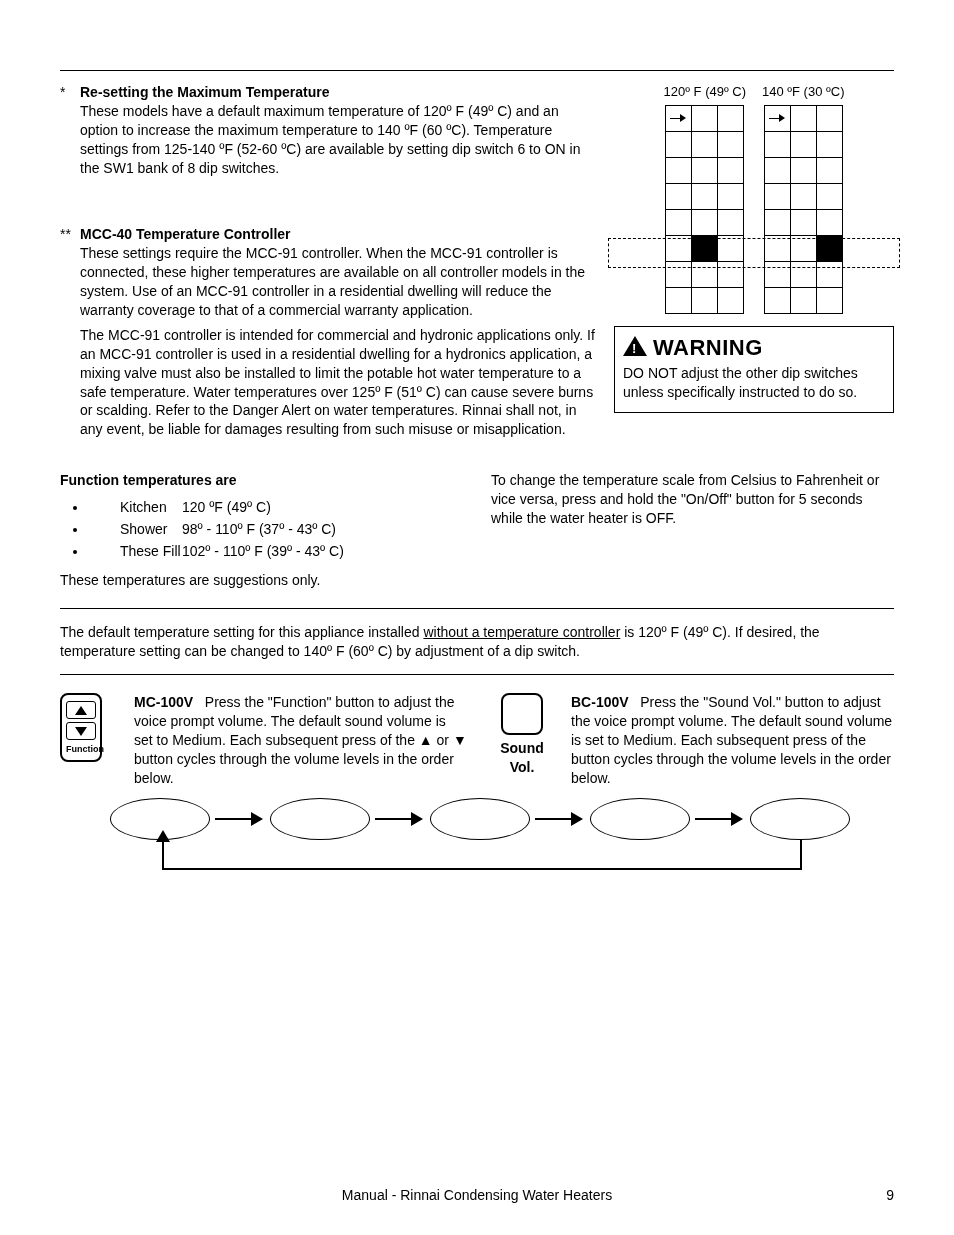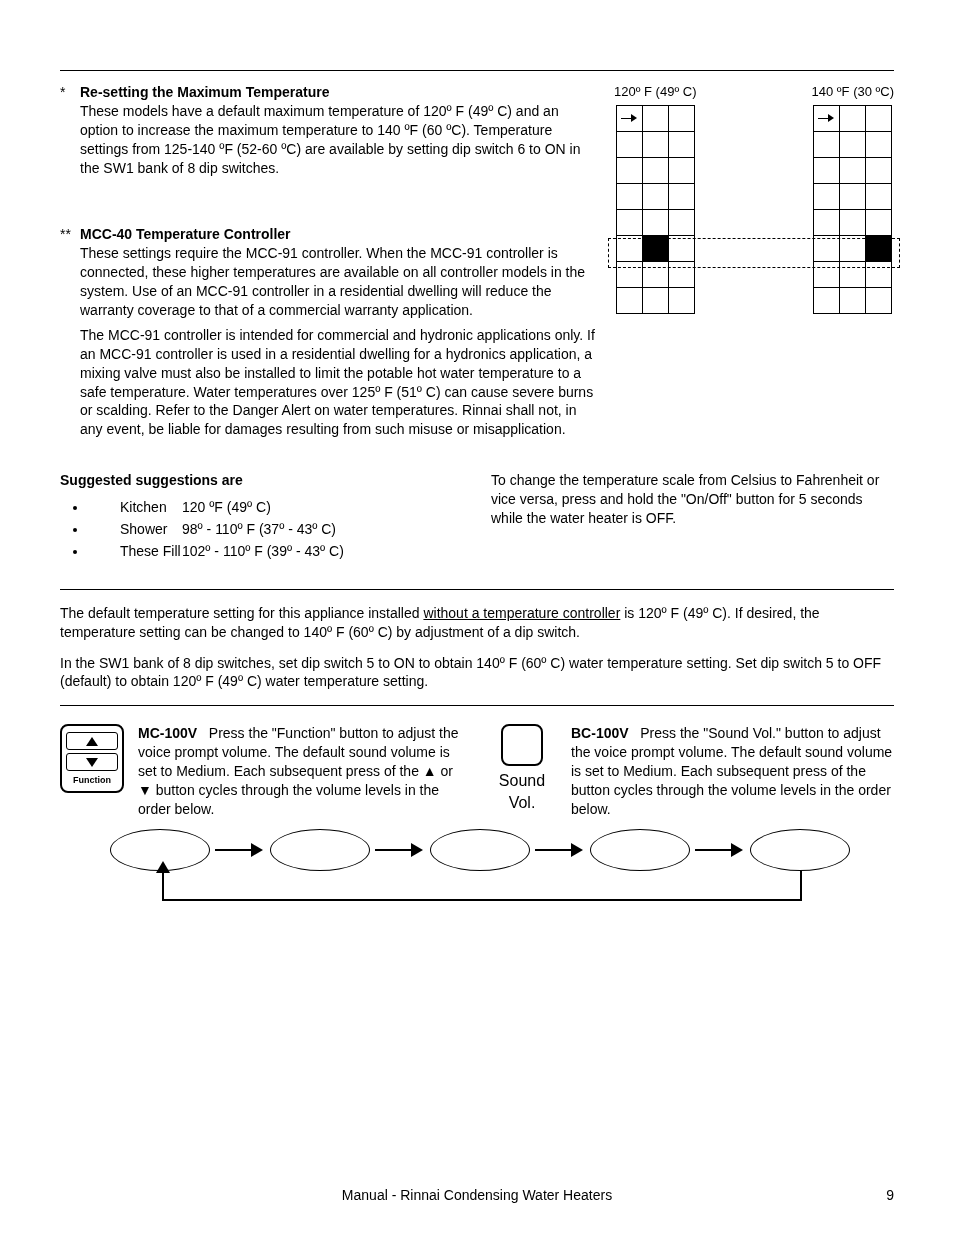--- a/index.html
+++ b/index.html
@@ -17,21 +17,21 @@
   .top-rule { border-top: 1.5px solid #000; margin-bottom: 12px; }
   .upper { display: flex; gap: 18px; }
   .left-col { flex: 1 1 525px; }
   .right-col { flex: 0 0 280px; }
   .sec-title { font-weight: bold; }
   .sec { margin-bottom: 22px; }
   .aster { float: left; width: 20px; }
   .sec-body { margin-left: 20px; }
   .sec-body2 { margin-left: 20px; margin-top:6px; }
   .max-temp-title { text-align: center; margin-bottom: 4px; }
-  .dip-row { display: flex; justify-content: space-between; gap: 16px; }
+  .dip-row { display: flex; justify-content: center; gap: 16px; }
   .dip-col { display: flex; flex-direction: column; align-items: center; }
   .dip-label { font-size: 13px; margin-bottom: 4px; }
   .dip-table { border-collapse: collapse; }
   .dip-table td { border: 1.5px solid #000; width: 26px; height: 26px; position: relative; }
   .dip-table td.filled { background: #000; }
   .dip-table td.arrow::after {
     content: "";
     position: absolute;
     left: 4px; top: 50%;
     width: 10px; height: 0;
@@ -80,21 +80,21 @@
   .para { margin-bottom: 12px; }
   .underline { text-decoration: underline; }
   .bottom-rule { border-top: 1.5px solid #000; margin: 14px 0 18px 0; }
   .controllers { display: flex; gap: 20px; }
   .ctrl-block { display: flex; gap: 14px; flex: 1; }
   .ctrl-icon { flex: 0 0 60px; }
   .ctrl-title { font-weight: bold; display: inline; }
   .func-box {
     border: 2px solid #000;
     border-radius: 8px;
-    width: 64px;
+    width: 42px;
     padding: 6px 4px 4px 4px;
     text-align: center;
   }
   .tri-btn {
     border: 1.5px solid #000;
     border-radius: 3px;
     height: 18px;
     margin-bottom: 3px;
     display: flex;
     align-items: center;
@@ -103,21 +103,21 @@
   .tri-up, .tri-dn { width:0; height:0; }
   .tri-up { border-left:6px solid transparent; border-right:6px solid transparent; border-bottom:9px solid #000; }
   .tri-dn { border-left:6px solid transparent; border-right:6px solid transparent; border-top:9px solid #000; }
   .func-lbl { font-size: 9px; font-weight: bold; margin-top: 2px; }
   .sv-box {
     border: 2px solid #000;
     border-radius: 8px;
     width: 42px; height: 42px;
     margin: 0 auto 4px auto;
   }
-  .sv-lbl { font-size: 16px; font-weight: normal; text-align: center; }
+  .sv-lbl { font-size: 14px; font-weight: bold; text-align: center; }
   .cycle { position: relative; height: 90px; margin-top: 10px; }
   .oval {
     position: absolute;
     border: 1.5px solid #000;
     border-radius: 50%;
     width: 100px; height: 42px;
     top: 0;
     background:#fff;
   }
   .arrow-r {
@@ -287,44 +287,51 @@
                 <td></td>
                 <td></td>
                 <td></td>
               </tr>
         </tbody>
           </table>
       </div>
       <div class="dash-overlay" style="left:-6px; right:-6px; top:155px; height:30px;"></div>
     </div>
 
+    <div class="warning-box">
+      <div class="warning-header">
+        <div class="warn-tri"></div>
+        <div class="warn-text">WARNING</div>
+      </div>
+      <div>DO NOT adjust the other dip switches unless specifically instructed to do so.</div>
+    </div>
   </div>
 </div>
 
 <div class="mid">
   <div class="mid-left">
-    <div class="sugg-title">Suggested suggestions are</div>
+    <div class="sugg-title">Function temperatures are</div>
     <ul class="sugg-list">
       <li><span class="sugg-lbl">Kitchen</span><span>120 ºF (49º C)</span></li>
       <li><span class="sugg-lbl">Shower</span><span>98º - 110º F (37º - 43º C)</span></li>
       <li><span class="sugg-lbl">These Fill</span><span>102º - 110º F (39º - 43º C)</span></li>
     </ul>
+    <div>These temperatures are suggestions only.</div>
   </div>
   <div class="mid-right">
     <div>To change the temperature scale from Celsius to Fahrenheit or vice versa, press and hold the "On/Off" button for 5 seconds while the water heater is OFF.</div>
   </div>
 </div>
 
 <div class="hr"></div>
 
 <div>
   <div class="para">
     <span>The default temperature setting for this appliance installed </span><span class="underline">without a temperature controller</span><span> is 120º F (49º C).  If desired, the temperature setting can be changed to 140º F (60º C) by adjustment of a dip switch.</span>
   </div>
-  <div class="para">In the SW1 bank of 8 dip switches, set dip switch 5 to ON to obtain 140º F (60º C) water temperature setting.  Set dip switch 5 to OFF (default) to obtain 120º F (49º C) water temperature setting.</div>
 </div>
 
 <div class="bottom-rule"></div>
 
 <div class="controllers">
 
   <div class="ctrl-block">
     <div class="ctrl-icon">
       <div class="func-box">
         <div class="tri-btn">

